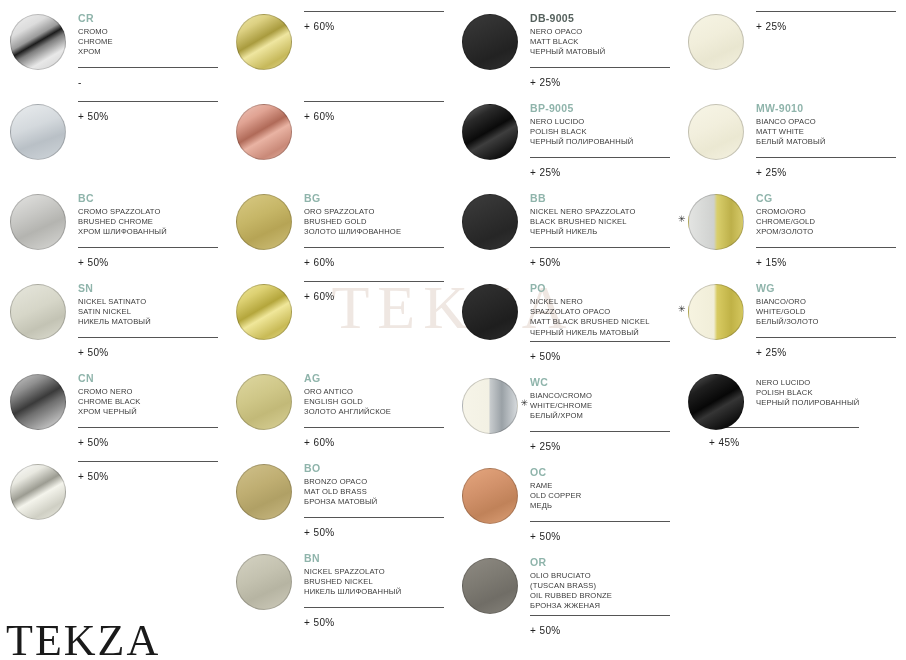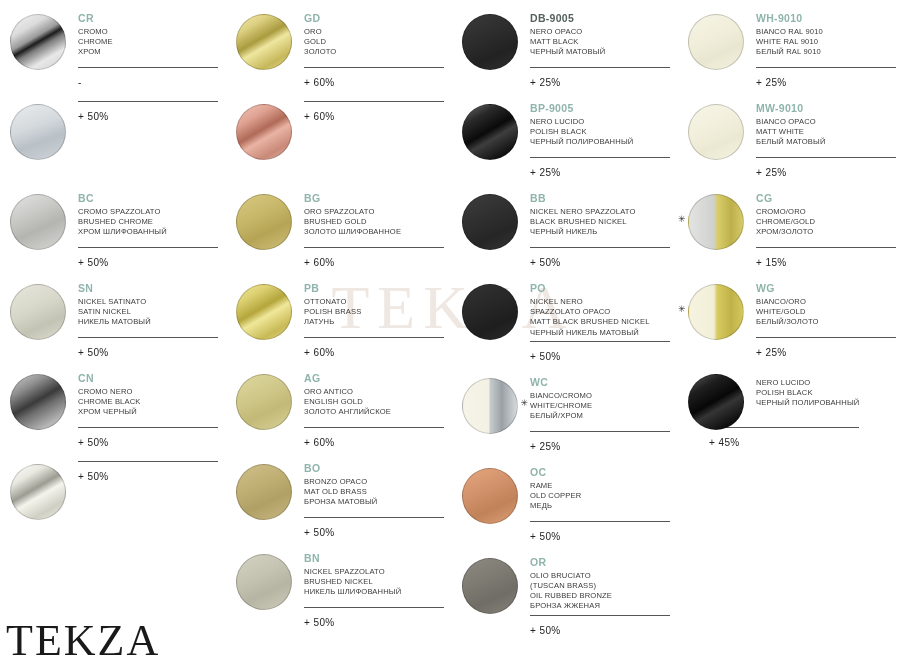--- a/index.html
+++ b/index.html
@@ -215,26 +215,20 @@
       <div class="price-row"><span class="price">+ 50%</span></div>
     </div>
 
   </div>
 
   <div>
     <div class="cell">
       <div class="swatch-wrap">
           <div class="swatch f-gd"></div>
         </div>
-      <div class="txt">
-        <div class="code">GD</div>
-        <div class="desc">ORO</div>
-        <div class="desc">GOLD</div>
-        <div class="desc">ЗОЛОТО</div>
-      </div>
       <div class="price-row"><span class="price">+ 60%</span></div>
     </div>
 
     <div class="cell">
       <div class="swatch-wrap">
           <div class="swatch f-pg"></div>
         </div>
       <div class="price-row"><span class="price">+ 60%</span></div>
     </div>
 
@@ -248,26 +242,20 @@
         <div class="desc">BRUSHED GOLD</div>
         <div class="desc">ЗОЛОТО ШЛИФОВАННОЕ</div>
       </div>
       <div class="price-row"><span class="price">+ 60%</span></div>
     </div>
 
     <div class="cell">
       <div class="swatch-wrap">
           <div class="swatch f-pb"></div>
         </div>
-      <div class="txt">
-        <div class="code">PB</div>
-        <div class="desc">OTTONATO</div>
-        <div class="desc">POLISH BRASS</div>
-        <div class="desc">ЛАТУНЬ</div>
-      </div>
       <div class="price-row"><span class="price">+ 60%</span></div>
     </div>
 
     <div class="cell">
       <div class="swatch-wrap">
           <div class="swatch f-ag"></div>
         </div>
       <div class="txt">
         <div class="code">AG</div>
         <div class="desc">ORO ANTICO</div>
@@ -398,26 +386,20 @@
       </div>
       <div class="price-row"><span class="price">+ 50%</span></div>
     </div>
   </div>
 
   <div>
     <div class="cell">
       <div class="swatch-wrap">
           <div class="swatch f-wh"></div>
         </div>
-      <div class="txt">
-        <div class="code">WH-9010</div>
-        <div class="desc">BIANCO RAL 9010</div>
-        <div class="desc">WHITE RAL 9010</div>
-        <div class="desc">БЕЛЫЙ RAL 9010</div>
-      </div>
       <div class="price-row"><span class="price">+ 25%</span></div>
     </div>
 
     <div class="cell">
       <div class="swatch-wrap">
           <div class="swatch f-mw"></div>
         </div>
       <div class="txt">
         <div class="code">MW-9010</div>
         <div class="desc">BIANCO OPACO</div>

